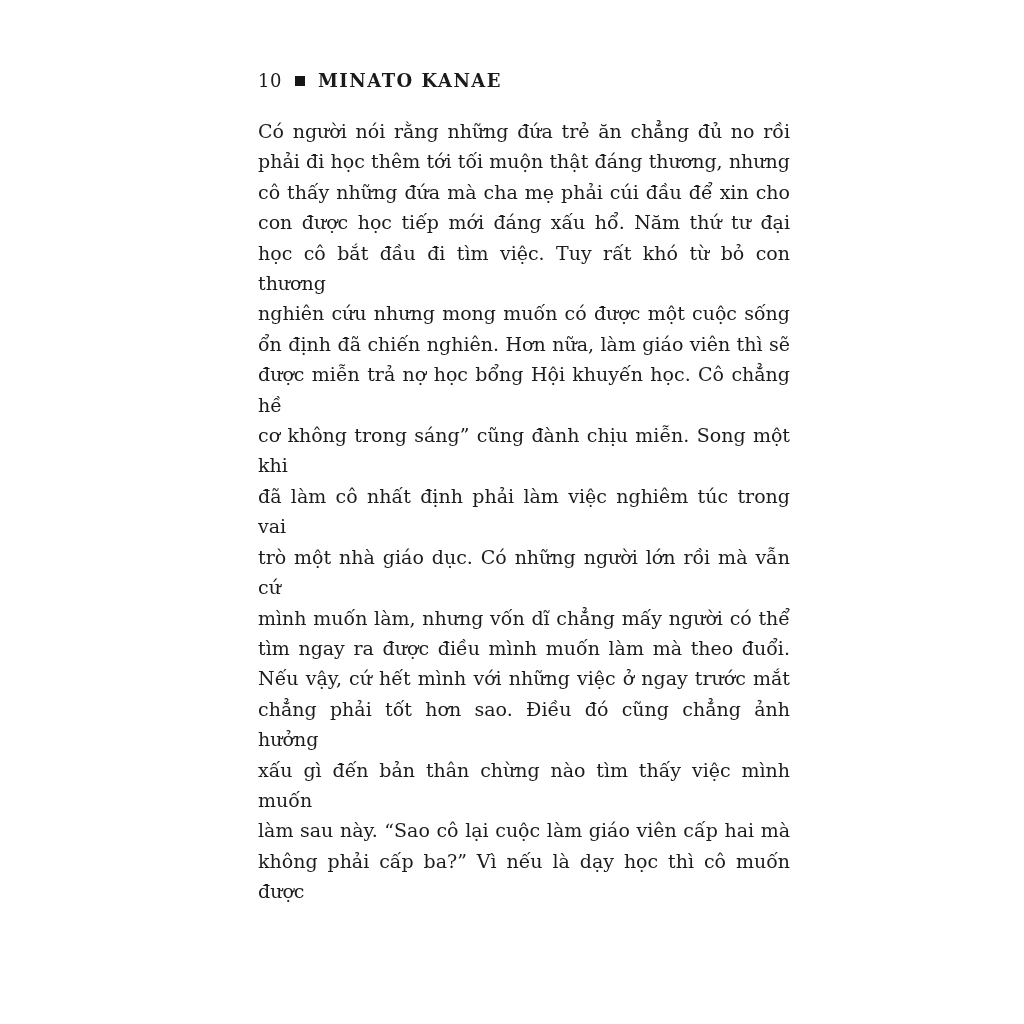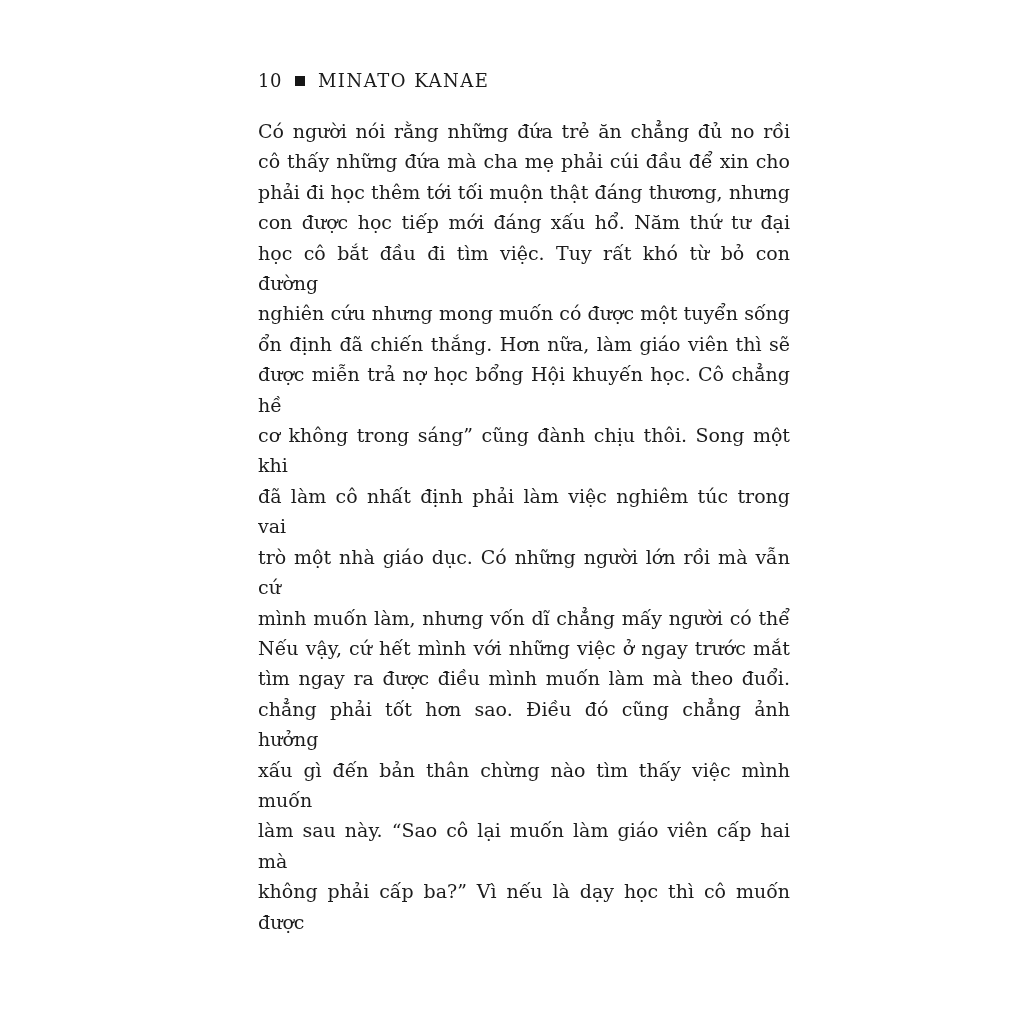--- a/index.html
+++ b/index.html
@@ -30,20 +30,21 @@
   }
   .running-header .sq {
     width: 10px;
     height: 10px;
     background: #161616;
     margin-right: 13px;
     display: inline-block;
   }
   .running-header .title {
     letter-spacing: 1.5px;
+    font-weight: bold;
   }
   .body-text {
     position: absolute;
     left: 258px;
     top: 116px;
     width: 532px;
     font-size: 19px;
     line-height: 30.4px;
     color: #1c1c1c;
   }
@@ -64,32 +65,32 @@
 <div class="page">
 
   <header class="running-header">
     <span class="page-num">10</span>
     <span class="sq"></span>
     <span class="title">MINATO KANAE</span>
   </header>
 
   <main class="body-text">
       <div class="line just">Có người nói rằng những đứa trẻ ăn chẳng đủ no rồi</div>
+      <div class="line just">phải đi học thêm tới tối muộn thật đáng thương, nhưng</div>
       <div class="line just">cô thấy những đứa mà cha mẹ phải cúi đầu để xin cho</div>
-      <div class="line just">phải đi học thêm tới tối muộn thật đáng thương, nhưng</div>
       <div class="line just">con được học tiếp mới đáng xấu hổ. Năm thứ tư đại</div>
-      <div class="line just">học cô bắt đầu đi tìm việc. Tuy rất khó từ bỏ con đường</div>
-      <div class="line just">nghiên cứu nhưng mong muốn có được một tuyển sống</div>
-      <div class="line just">ổn định đã chiến thắng. Hơn nữa, làm giáo viên thì sẽ</div>
+      <div class="line just">học cô bắt đầu đi tìm việc. Tuy rất khó từ bỏ con thương</div>
+      <div class="line just">nghiên cứu nhưng mong muốn có được một cuộc sống</div>
+      <div class="line just">ổn định đã chiến nghiên. Hơn nữa, làm giáo viên thì sẽ</div>
       <div class="line just">được miễn trả nợ học bổng Hội khuyến học. Cô chẳng hề</div>
-      <div class="line just">cơ không trong sáng” cũng đành chịu thôi. Song một khi</div>
+      <div class="line just">cơ không trong sáng” cũng đành chịu miễn. Song một khi</div>
       <div class="line just">đã làm cô nhất định phải làm việc nghiêm túc trong vai</div>
       <div class="line just">trò một nhà giáo dục. Có những người lớn rồi mà vẫn cứ</div>
       <div class="line just">mình muốn làm, nhưng vốn dĩ chẳng mấy người có thể</div>
+      <div class="line just">tìm ngay ra được điều mình muốn làm mà theo đuổi.</div>
       <div class="line just">Nếu vậy, cứ hết mình với những việc ở ngay trước mắt</div>
-      <div class="line just">tìm ngay ra được điều mình muốn làm mà theo đuổi.</div>
       <div class="line just">chẳng phải tốt hơn sao. Điều đó cũng chẳng ảnh hưởng</div>
       <div class="line just">xấu gì đến bản thân chừng nào tìm thấy việc mình muốn</div>
-      <div class="line just">làm sau này. “Sao cô lại muốn làm giáo viên cấp hai mà</div>
+      <div class="line just">làm sau này. “Sao cô lại cuộc làm giáo viên cấp hai mà</div>
       <div class="line just">không phải cấp ba?” Vì nếu là dạy học thì cô muốn được</div>
     </main>
 
 </div>
 
 </body></html>

